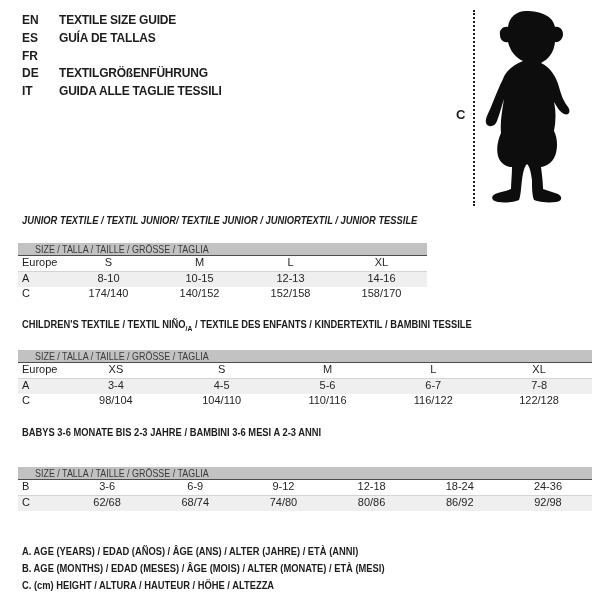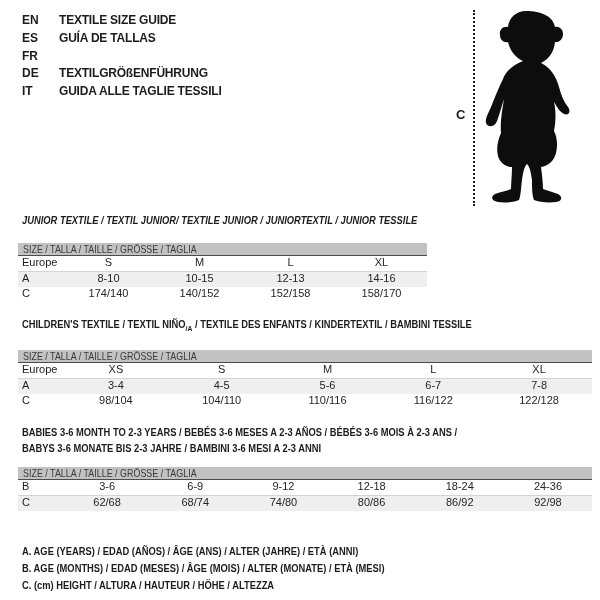--- a/index.html
+++ b/index.html
@@ -24,21 +24,21 @@
   .baby-svg{left:482px;top:9px;}
 
   
   .sec-title{font-weight:bold;font-size:11px;line-height:13px;}
   .babies-title{line-height:16px;}
   .sub{font-size:8px;vertical-align:sub;}
 
   
   .stable{position:absolute;font-size:11px;}
   .bar{height:13px;background:#c2c2c2;border-bottom:1.5px solid #4c4c4c;color:#3a3a3a;
-       font-size:10.5px;line-height:13px;padding-left:5px;box-sizing:border-box;}
+       font-size:10.5px;line-height:13px;padding-left:17px;box-sizing:border-box;}
   .tr{display:flex;height:15px;align-items:flex-start;}
   .tr.shade{background:#efefef;}
   .tr.rule{border-bottom:1px solid #d4d4d4;}
   .tl{width:45px;padding-left:4px;box-sizing:border-box;}
   .td{flex:1;text-align:center;color:#262626;}
 
   
   .notes{left:22px;top:536px;margin-top:7px;}
   .note{font-weight:bold;font-size:11px;line-height:17px;}
 </style>
@@ -142,21 +142,20 @@
     <div class="tl">C</div>
     <div class="td">98/104</div>
     <div class="td">104/110</div>
     <div class="td">110/116</div>
     <div class="td">116/122</div>
     <div class="td">122/128</div>
   </div>
 </div>
 
 <div class="abs sec-title babies-title" style="left:22px;top:424px;">
-  <div><span class="cond">BABIES 3-6 MONTH TO 2-3 YEARS / BEBÉS 3-6 MESES A 2-3 AÑOS / BÉBÉS 3-6 MOIS À 2-3 ANS /</span></div>
   <div><span class="cond">BABYS 3-6 MONATE BIS 2-3 JAHRE / BAMBINI 3-6 MESI A 2-3 ANNI</span></div>
 </div>
 <div class="stable" style="left:18px;top:467px;width:574px;">
   <div class="bar">
     <span class="cond">SIZE / TALLA / TAILLE / GRÖSSE / TAGLIA</span>
   </div>
   <div class="tr rule">
     <div class="tl">B</div>
     <div class="td">3-6</div>
     <div class="td">6-9</div>

